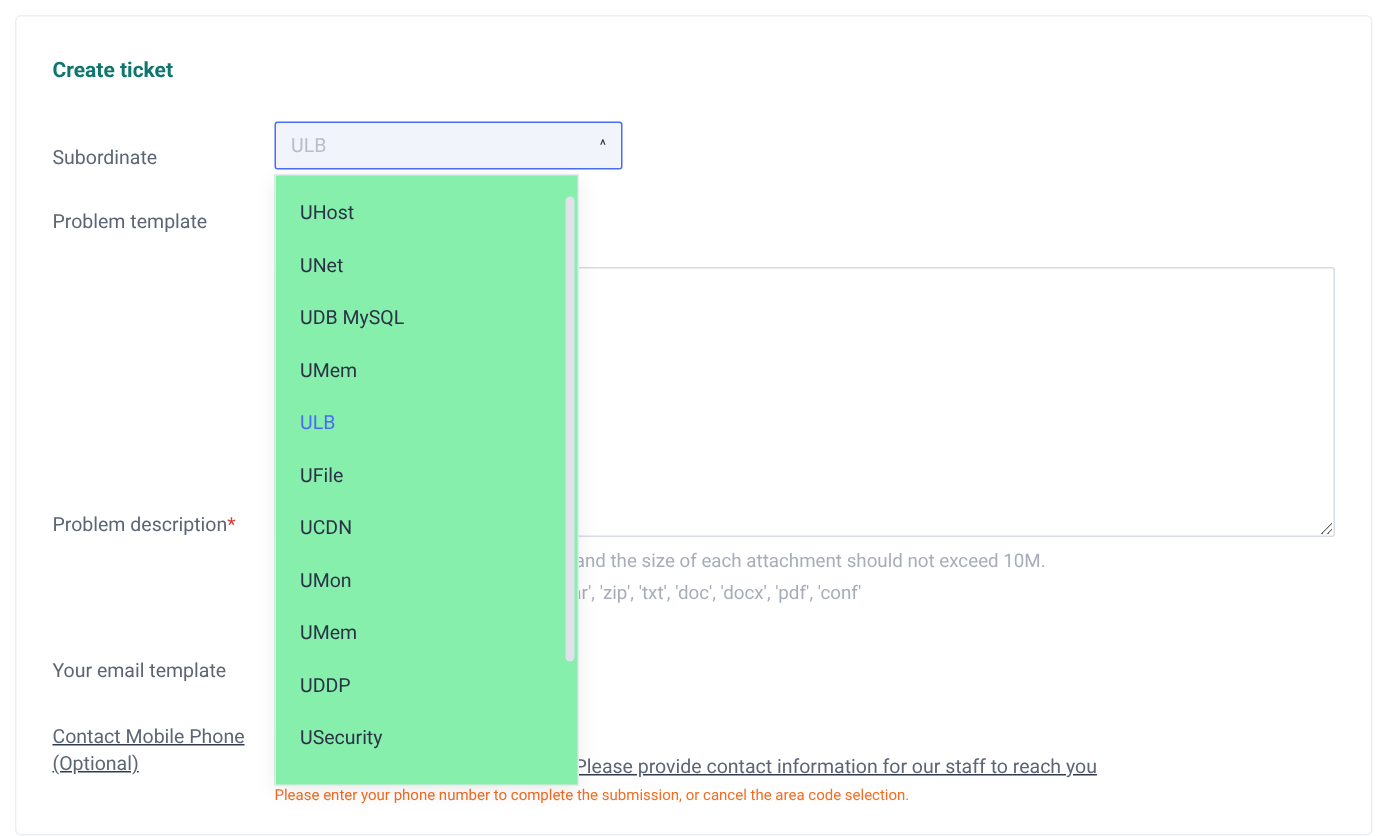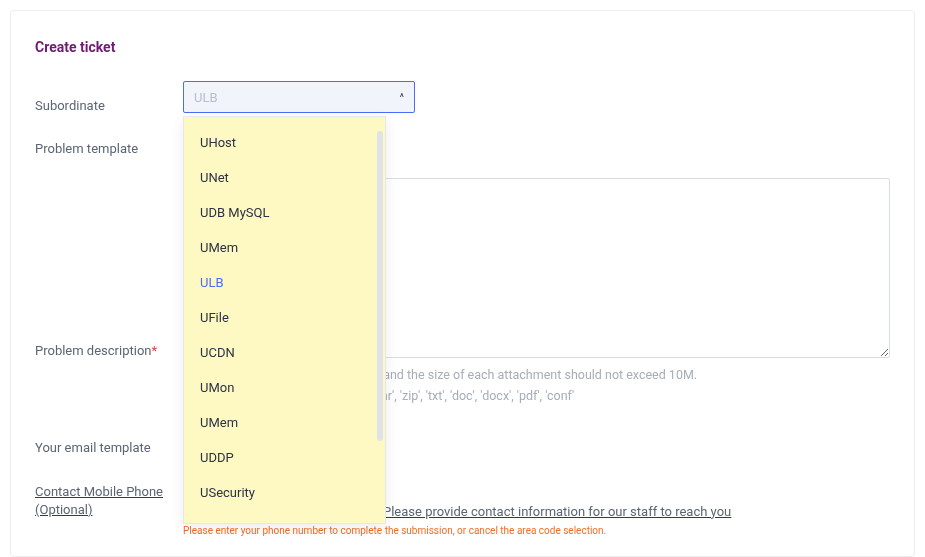--- a/index.html
+++ b/index.html
@@ -14,21 +14,21 @@
   .card {
     width: 905px;
     border: 1px solid #eceef2;
     border-radius: 4px;
     padding: 20px 24px 20px 24px;
     position: relative;
   }
   .title {
     font-size: 14px;
     font-weight: 700;
-    color: #701a75;
+    color: #0f766e;
     margin: 8px 0 26px 0;
   }
   .row {
     display: flex;
     align-items: flex-end;
     margin-bottom: 22px;
   }
   .label {
     width: 148px;
     flex-shrink: 0;
@@ -53,21 +53,21 @@
   }
   .select .chev {
     color: #333;
     font-size: 10px;
   }
   .dropdown {
     position: absolute;
     top: 34px;
     left: -1px;
     width: 203px;
-    background: #fef9c3;
+    background: #86efac;
     border: 1px solid #e6e8ee;
     box-shadow: 0 4px 14px rgba(0,0,0,0.08);
     z-index: 10;
     padding: 8px 0;
   }
   .dropdown-inner {
     max-height: 390px;
     overflow: hidden;
     position: relative;
   }

